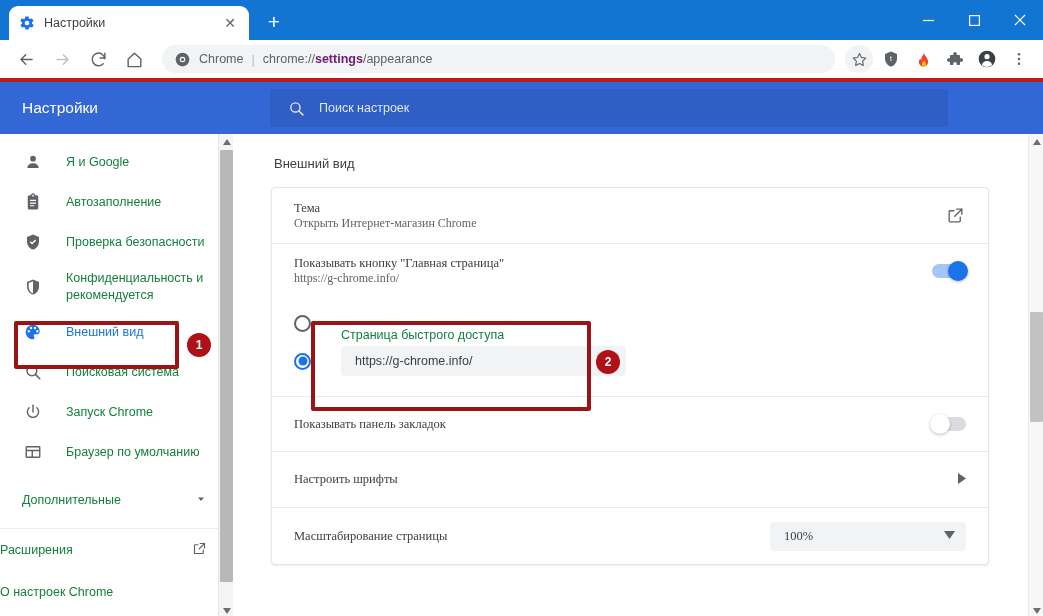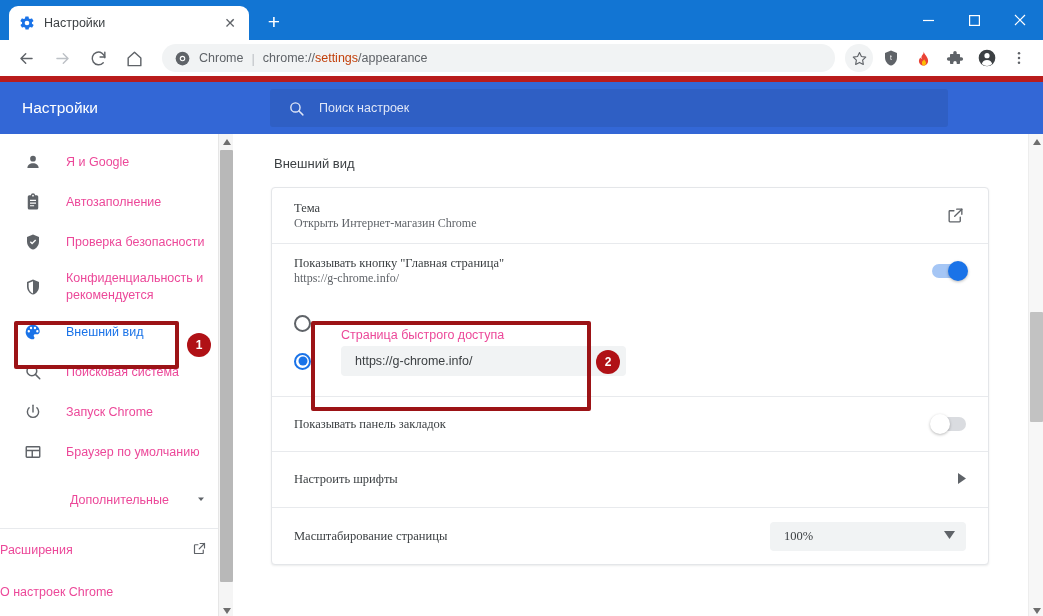--- a/index.html
+++ b/index.html
@@ -46,39 +46,39 @@
   .win-btn {
     width: 46px; height: 40px; display: flex;
     align-items: center; justify-content: center;
     color: #ffffff; font-size: 13px; cursor: pointer;
   }
 
   
   .toolbar {
     height: 42px; background: #ffffff;
     display: flex; align-items: center; padding: 0 8px;
-    border-bottom: 6px solid #b91c1c;
+    border-bottom: 4px solid #b91c1c;
   }
   .nav-btn {
     width: 30px; height: 30px; margin: 0 3px;
     display: flex; align-items: center; justify-content: center;
     color: #5f6368; cursor: pointer; flex: 0 0 auto;
   }
   .nav-btn.disabled { color: #bdc1c6; }
   .omnibox {
     flex: 1; height: 28px; margin: 0 8px 0 10px;
     background: #f1f3f4; border-radius: 14px;
     display: flex; align-items: center; padding: 0 13px;
     min-width: 0;
   }
   .omnibox-icon { width: 15px; height: 15px; flex: 0 0 15px; margin-right: 9px; }
   .omnibox-chip { font-size: 12.5px; color: #5f6368; white-space: nowrap; }
   .omnibox-sep { color: #bdc1c6; margin: 0 8px; font-size: 13px; }
   .omnibox-url { font-size: 12.5px; color: #5f6368; white-space: nowrap; }
-  .omnibox-url b { color: #c2410c; font-weight: 400; }
+  .omnibox-url b { color: #701a75; font-weight: 700; }
   .tb-icon {
     width: 28px; height: 28px; margin: 0 2px; flex: 0 0 28px;
     display: flex; align-items: center; justify-content: center;
     cursor: pointer; color: #5f6368;
   }
   .tb-icon.bookmark { background: #f1f3f4; border-radius: 50%; }
 
   
   .settings-header {
     height: 52px; background: #3367d6;
@@ -110,30 +110,30 @@
   .side-item {
     height: 40px; display: flex; align-items: center;
     padding-left: 22px; cursor: pointer; position: relative;
   }
   .side-item.tall { height: 50px; align-items: center; }
   .side-icon {
     width: 22px; flex: 0 0 22px; margin-right: 22px;
     display: flex; align-items: center; justify-content: center;
     color: #5f6368;
   }
-  .side-label { font-size: 12.5px; color: #ec4899; line-height: 1.35; }
+  .side-label { font-size: 12.5px; color: #15803d; line-height: 1.35; }
   .side-item.active .side-label { color: #1a73e8; }
   .side-item.active .side-icon { color: #1a73e8; }
 
   .side-expand {
     height: 44px; display: flex; align-items: center;
     padding-left: 22px; padding-right: 26px; cursor: pointer;
     margin-top: 6px;
   }
-  .side-expand .side-label { flex: 1; margin-left: 48px; }
+  .side-expand .side-label { flex: 1; }
   .side-divider { height: 1px; background: #e8eaed; margin: 6px 0 0 0; }
   .side-link {
     height: 42px; display: flex; align-items: center;
     padding-right: 26px; cursor: pointer;
   }
   .side-link .side-label { flex: 1; }
 
   
   .sb-scroll {
     position: absolute; right: 0; top: 0; width: 15px; height: 484px;
@@ -194,21 +194,21 @@
     width: 17px; height: 17px; border-radius: 50%;
     border: 2px solid #5f6368; flex: 0 0 17px; margin-right: 30px;
     position: relative; background: #fff;
   }
   .radio.checked { border-color: #1a73e8; }
   .radio.checked::after {
     content: ""; position: absolute; left: 50%; top: 50%;
     transform: translate(-50%,-50%);
     width: 9px; height: 9px; border-radius: 50%; background: #1a73e8;
   }
-  .radio-label { font-size: 12.5px; color: #ec4899; margin-top: 24px; }
+  .radio-label { font-size: 12.5px; color: #15803d; margin-top: 24px; }
   .url-input {
     height: 30px; width: 285px; background: #f1f3f4;
     border-radius: 4px; display: flex; align-items: center;
     padding: 0 14px; font-size: 12.5px; color: #3c4043; cursor: text;
   }
 
   
   .select {
     height: 29px; min-width: 196px; background: #f1f3f4;
     border-radius: 4px; display: flex; align-items: center;

